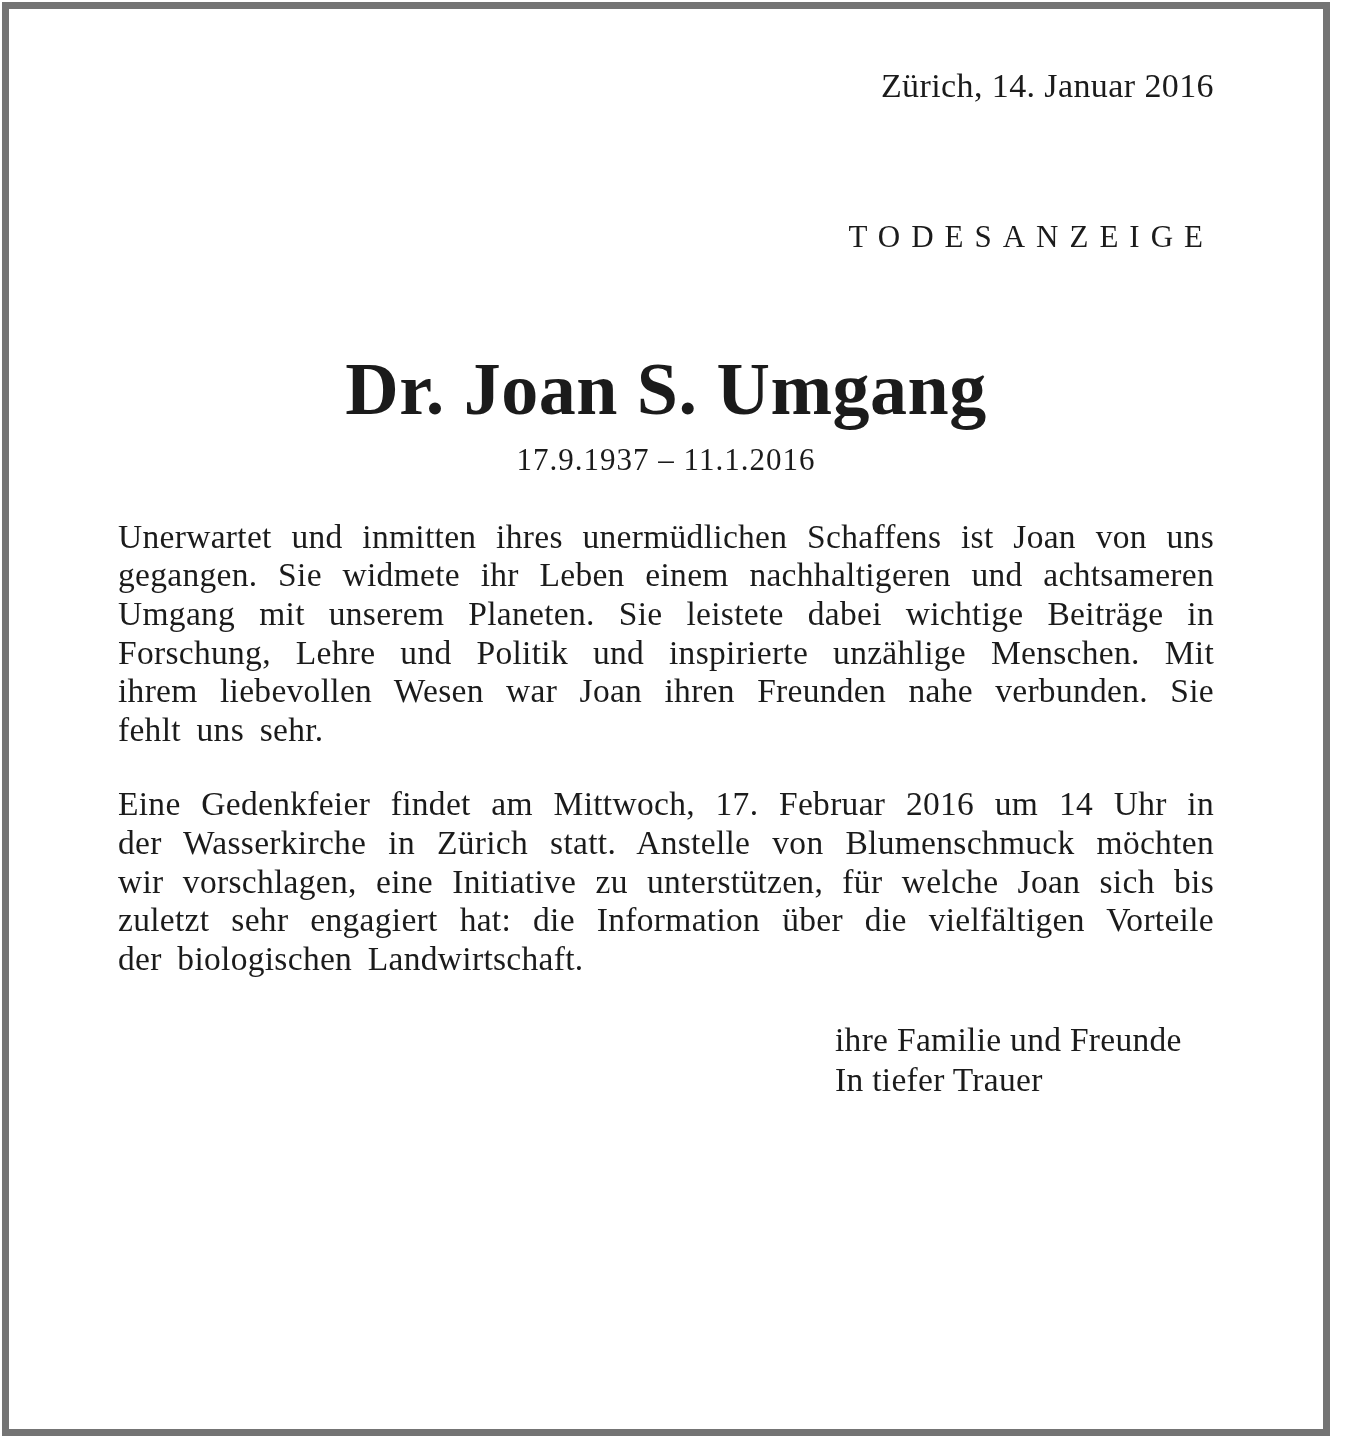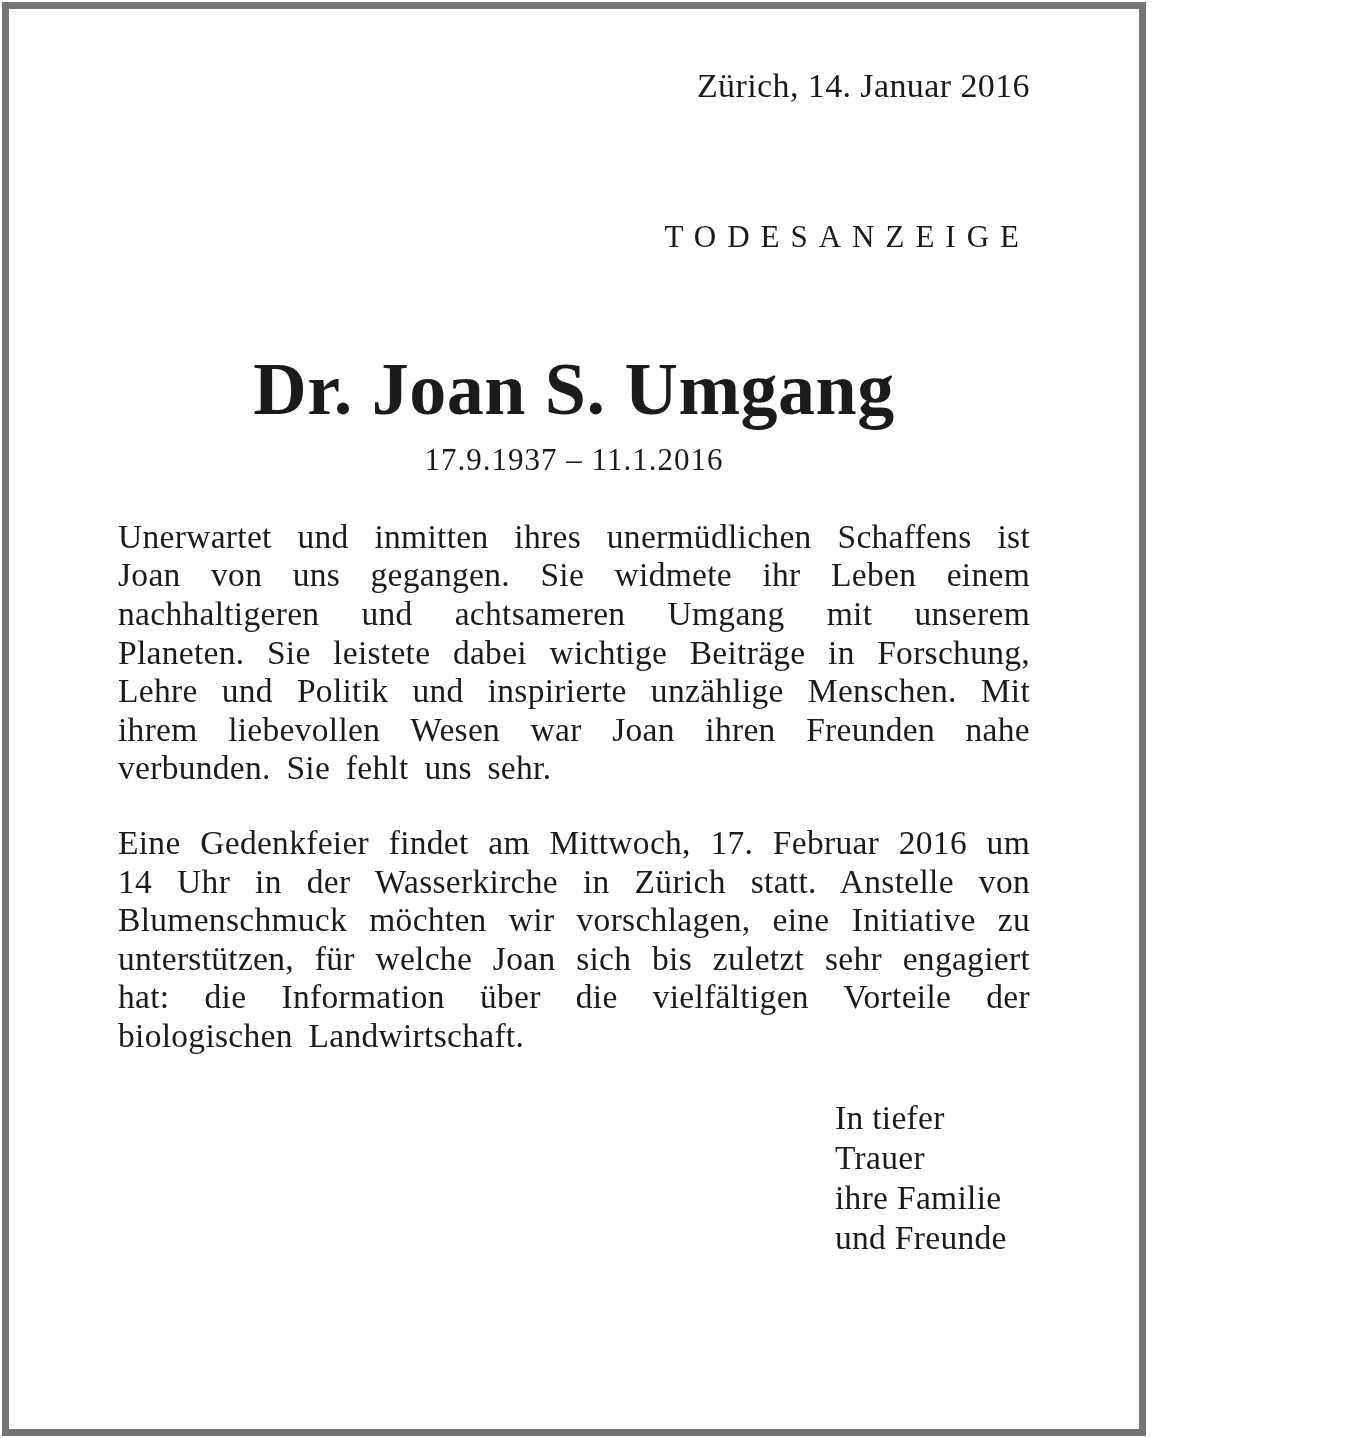--- a/index.html
+++ b/index.html
@@ -13,21 +13,21 @@
     background: var(--bg-color);
   }
   body {
     width: 1370px;
     height: 1438px;
     font-family: "Liberation Serif", serif;
     color: var(--text-color);
   }
   .page {
     box-sizing: border-box;
-    width: 1144px;
+    width: 1328px;
     height: 1434px;
     margin: 2px;
     border: 7px solid var(--border-color);
     background: var(--bg-color);
     padding: 0 109px;
     overflow: hidden;
   }
   .dateline {
     margin-top: 57px;
     font-size: 34px;
@@ -102,18 +102,18 @@
 
   <div class="lifespan">17.9.1937 – 11.1.2016</div>
 
   <p class="body-para para1">Unerwartet und inmitten ihres unermüdlichen Schaffens ist Joan von uns gegangen. Sie widmete ihr Leben einem nachhaltigeren und achtsameren Umgang mit unserem Planeten. Sie leistete dabei wichtige Beiträge in Forschung, Lehre und Politik und inspirierte unzählige Menschen. Mit ihrem liebevollen Wesen war Joan ihren Freunden nahe verbunden. Sie fehlt uns sehr.</p>
 
   <div>
     <p class="body-para para2">Eine Gedenkfeier findet am Mittwoch, 17. Februar 2016 um 14 Uhr in der Wasserkirche in Zürich statt. Anstelle von Blumenschmuck möchten wir vorschlagen, eine Initiative zu unterstützen, für welche Joan sich bis zuletzt sehr engagiert hat: die Information über die vielfältigen Vorteile der biologischen Landwirtschaft.</p>
   </div>
 
   <div class="closing">
+    <div>ihre Familie und Freunde</div>
     <div>In tiefer Trauer</div>
-    <div>ihre Familie und Freunde</div>
   </div>
 
 
 </div>
 
 </body></html>

